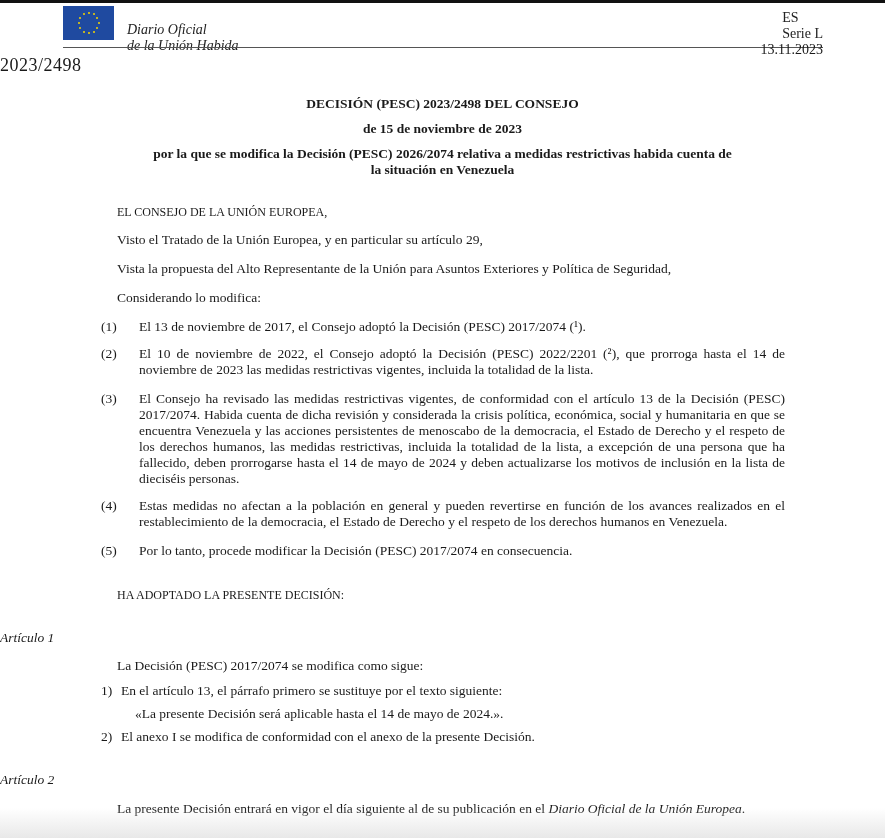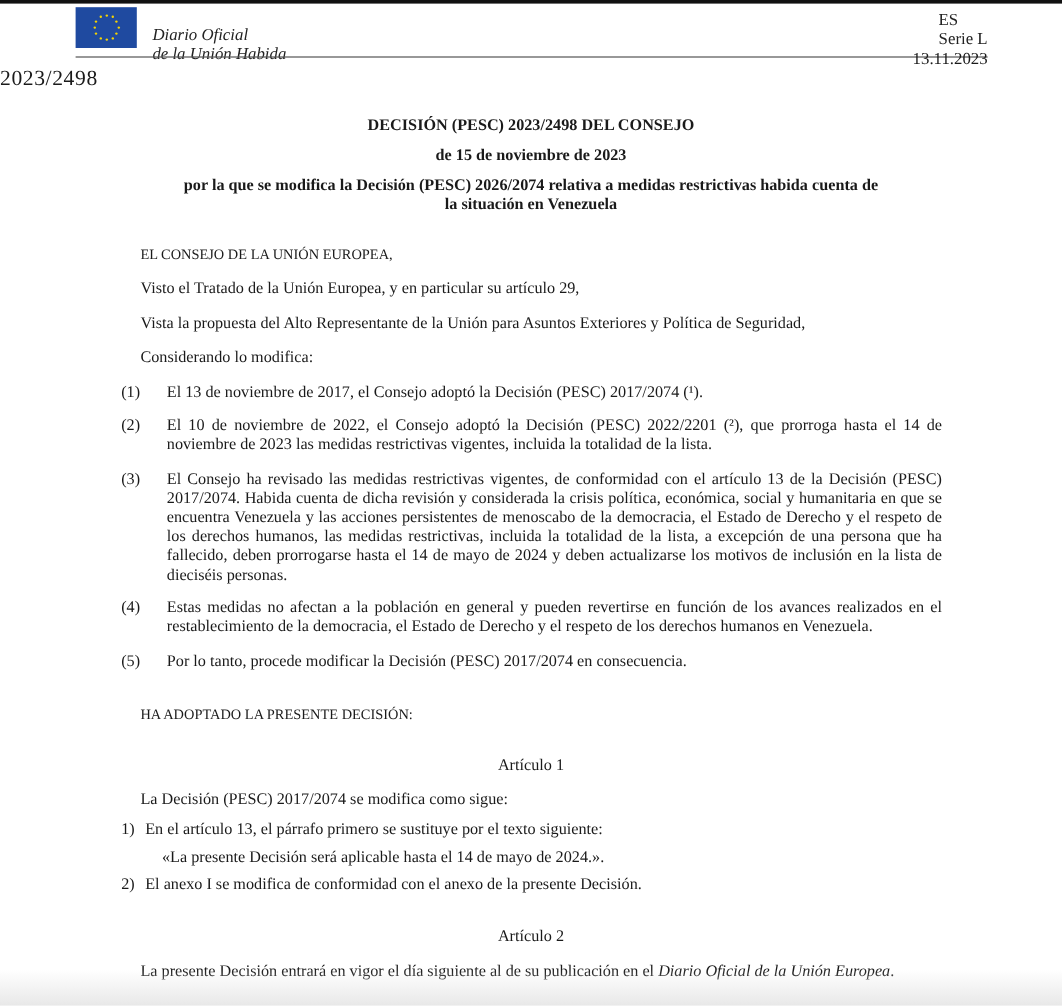--- a/index.html
+++ b/index.html
@@ -26,21 +26,21 @@
   .title { position: absolute; left: 100px; width: 685px; text-align: center; font-weight: bold; font-size: 13.5px; line-height: 16px; }
   .t1 { top: 96px; }
   .t2 { top: 121px; }
   .t3 { top: 146px; }
 
   .para { position: absolute; left: 101px; width: 684px; font-size: 13.5px; line-height: 16px; margin-left: 16px; }
   .item { position: absolute; left: 101px; width: 684px; font-size: 13.5px; line-height: 16px; }
   .item .num { position: absolute; left: 0; top: 0; }
   .item .txt { position: absolute; left: 38px; right: 0; top: 0; text-align: justify; }
   .smallcaps { font-size: 12px; }
-  .article { position: absolute; left: 0; width: 885px; text-align: center; font-size: 13.5px; }
+  .article { position: absolute; left: 0; width: 885px; text-align: left; font-style: italic; font-size: 13.5px; }
   .sub { position: absolute; font-size: 13.5px; line-height: 16px; }
   i { font-style: italic; }
 </style>
 </head>
 <body>
 
 <div class="topbar"></div>
 
 <div class="header">
   <div class="flag" id="flag" style="background: rgb(31, 74, 160);">

